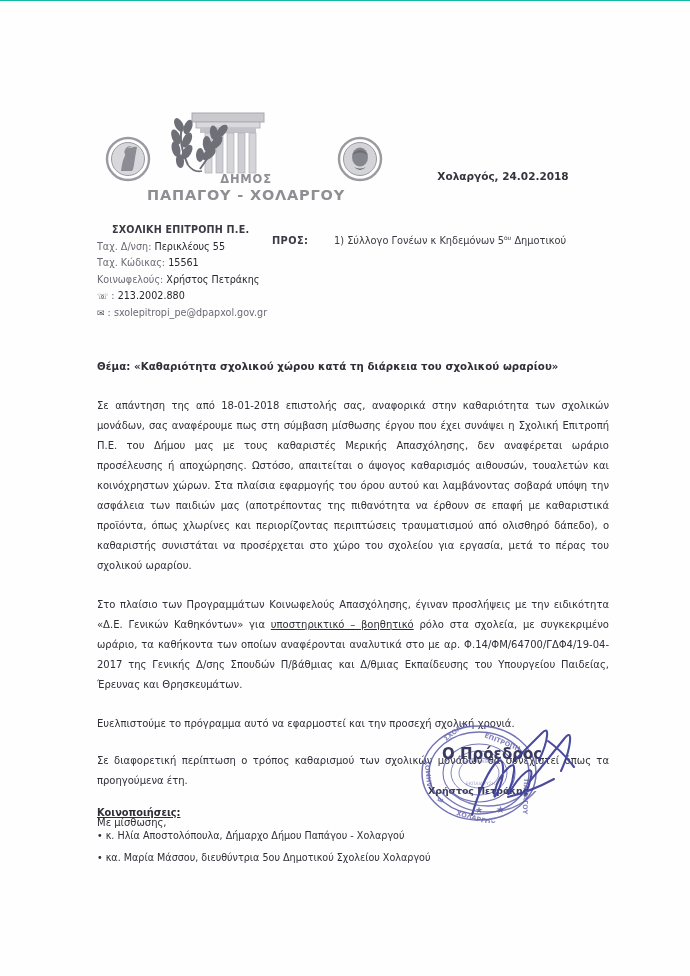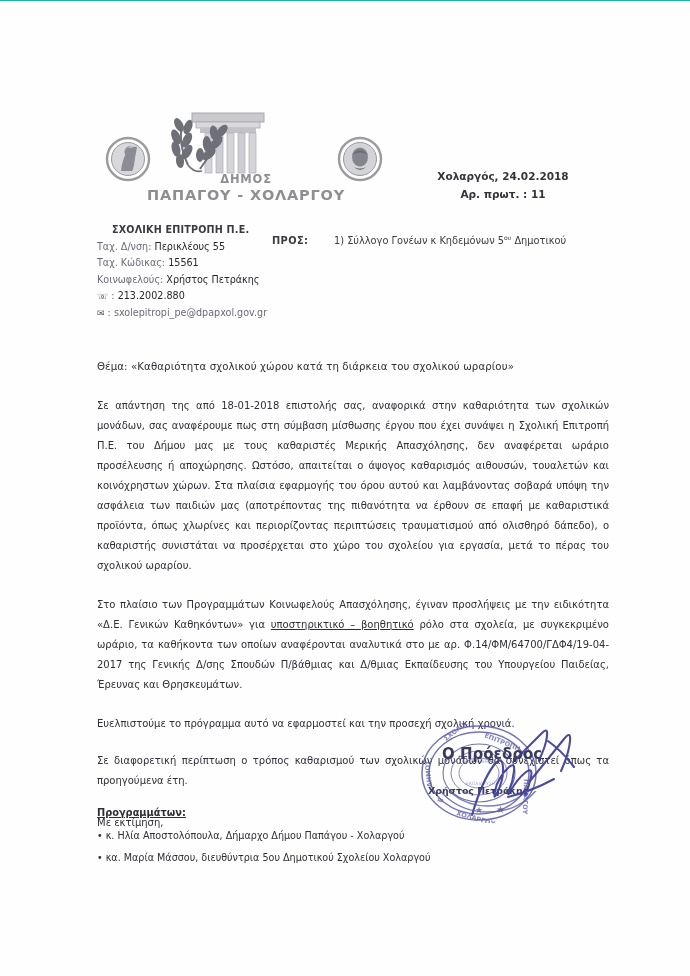--- a/index.html
+++ b/index.html
@@ -112,21 +112,21 @@
   
   #body-block {
     position: absolute;
     left: 97px;
     top: 360px;
     width: 512px;
     color: #2e2e36;
   }
   #subject {
     font-size: 10.2px;
-    font-weight: normal;
+    font-weight: bold;
     margin-bottom: 24px;
     letter-spacing: 0.1px;
   }
   .para {
     font-size: 10px;
     line-height: 2.0;
     text-align: justify;
     margin-bottom: 19px;
   }
   .para.tight { margin-bottom: 17px; }
@@ -269,21 +269,20 @@
       </g>
     </svg>
     <div id="logo-text">
       <div id="logo-line1">ΔΗΜΟΣ</div>
       <div id="logo-line2">ΠΑΠΑΓΟΥ - ΧΟΛΑΡΓΟΥ</div>
     </div>
   </div>
 
   <div id="date-block">
     <div>Χολαργός, 24.02.2018</div>
-    <div>Αρ. πρωτ. : 11</div>
   </div>
 
   <div id="sender-block">
     <div class="row org">ΣΧΟΛΙΚΗ ΕΠΙΤΡΟΠΗ Π.Ε.</div>
     <div class="row">
       <span class="lbl">Ταχ. Δ/νση:</span>
       <span class="val">Περικλέους 55</span>
     </div>
     <div class="row">
       <span class="lbl">Ταχ. Κώδικας:</span>
@@ -311,21 +310,21 @@
       <div><span>1) Σύλλογο Γονέων κ Κηδεμόνων 5</span><sup>ου</sup><span> Δημοτικού</span></div>
     </div>
   </div>
 
   <div id="body-block">
     <div id="subject">Θέμα: «Καθαριότητα σχολικού χώρου κατά τη διάρκεια του σχολικού ωραρίου»</div>
     <div class="para">Σε απάντηση της από 18-01-2018 επιστολής σας, αναφορικά στην καθαριότητα των σχολικών μονάδων, σας αναφέρουμε πως στη σύμβαση μίσθωσης έργου που έχει συνάψει η Σχολική Επιτροπή Π.Ε. του Δήμου μας με τους καθαριστές Μερικής Απασχόλησης, δεν αναφέρεται ωράριο προσέλευσης ή αποχώρησης. Ωστόσο, απαιτείται ο άψογος καθαρισμός αιθουσών, τουαλετών και κοινόχρηστων χώρων. Στα πλαίσια εφαρμογής του όρου αυτού και λαμβάνοντας σοβαρά υπόψη την ασφάλεια των παιδιών μας (αποτρέποντας της πιθανότητα να έρθουν σε επαφή με καθαριστικά προϊόντα, όπως χλωρίνες και περιορίζοντας περιπτώσεις τραυματισμού από ολισθηρό δάπεδο), ο καθαριστής συνιστάται να προσέρχεται στο χώρο του σχολείου για εργασία, μετά το πέρας του σχολικού ωραρίου.</div>
     <div class="para"><span>Στο πλαίσιο των Προγραμμάτων Κοινωφελούς Απασχόλησης, έγιναν προσλήψεις με την ειδικότητα «Δ.Ε. Γενικών Καθηκόντων» για </span><span class="u">υποστηρικτικό – βοηθητικό</span><span> ρόλο στα σχολεία, με συγκεκριμένο ωράριο, τα καθήκοντα των οποίων αναφέρονται αναλυτικά στο με αρ. Φ.14/ΦΜ/64700/ΓΔΦ4/19-04-2017 της Γενικής Δ/σης Σπουδών Π/βάθμιας και Δ/θμιας Εκπαίδευσης του Υπουργείου Παιδείας, Έρευνας και Θρησκευμάτων.</span></div>
     <div class="para tight">Ευελπιστούμε το πρόγραμμα αυτό να εφαρμοστεί και την προσεχή σχολική χρονιά.</div>
     <div class="para tight">Σε διαφορετική περίπτωση ο τρόπος καθαρισμού των σχολικών μονάδων θα συνεχιστεί όπως τα προηγούμενα έτη.</div>
-    <div id="closing">Με εκτίμηση,</div>
+    <div id="closing">Με μίσθωσης,</div>
   </div>
 
   <div id="signature-block">
     <svg id="stamp" viewBox="0 0 126 100">
       <g fill="none" stroke="#5c5ca8" stroke-width="1.5" opacity="0.85">
         <ellipse cx="63" cy="50" rx="57" ry="47"></ellipse>
         <ellipse cx="63" cy="50" rx="50" ry="41"></ellipse>
         <ellipse cx="63" cy="50" rx="36" ry="29" stroke-width="1.1"></ellipse>
         <ellipse cx="63" cy="50" rx="28" ry="22" stroke-width="0.9"></ellipse>
         <ellipse cx="63" cy="50" rx="20" ry="15" stroke-width="0.8"></ellipse>
@@ -350,21 +349,21 @@
         <path d="M16 96 q10 -34 22 -50 q8 -10 9 2 q1 12 -6 26 q-4 8 -2 -2 q3 -14 14 -24 q6 -5 5 4 q-1 10 -5 20 q-2 6 1 1 q7 -13 16 -20 q7 -5 5 5 q-2 10 -6 18"></path>
         <path d="M60 40 q14 -14 26 -26 q6 -6 5 3 q-1 10 -8 24"></path>
         <path d="M74 62 q18 -22 34 -42 q7 -9 6 2 q-1 12 -9 30"></path>
         <path d="M92 22 q14 10 26 26"></path>
         <path d="M52 78 q24 -6 46 -18"></path>
       </g>
     </svg>
   </div>
 
   <div id="cc-block">
-    <div id="cc-title">Προγραμμάτων:</div>
+    <div id="cc-title">Κοινοποιήσεις:</div>
     <div class="cc-item"><span class="bullet">•</span><span>κ. Ηλία Αποστολόπουλα, Δήμαρχο Δήμου Παπάγου - Χολαργού</span></div>
     <div class="cc-item"><span class="bullet">•</span><span>κα. Μαρία Μάσσου, διευθύντρια 5ου Δημοτικού Σχολείου Χολαργού</span></div>
   </div>
 
   <div id="stamp-tail">
     <svg viewBox="0 0 140 70" width="140" height="70">
       <g fill="none" stroke="#5c5ca8" stroke-width="1.5" opacity="0.8">
         <ellipse cx="58" cy="-26" rx="57" ry="47"></ellipse>
         <ellipse cx="58" cy="-26" rx="50" ry="41"></ellipse>
       </g>

